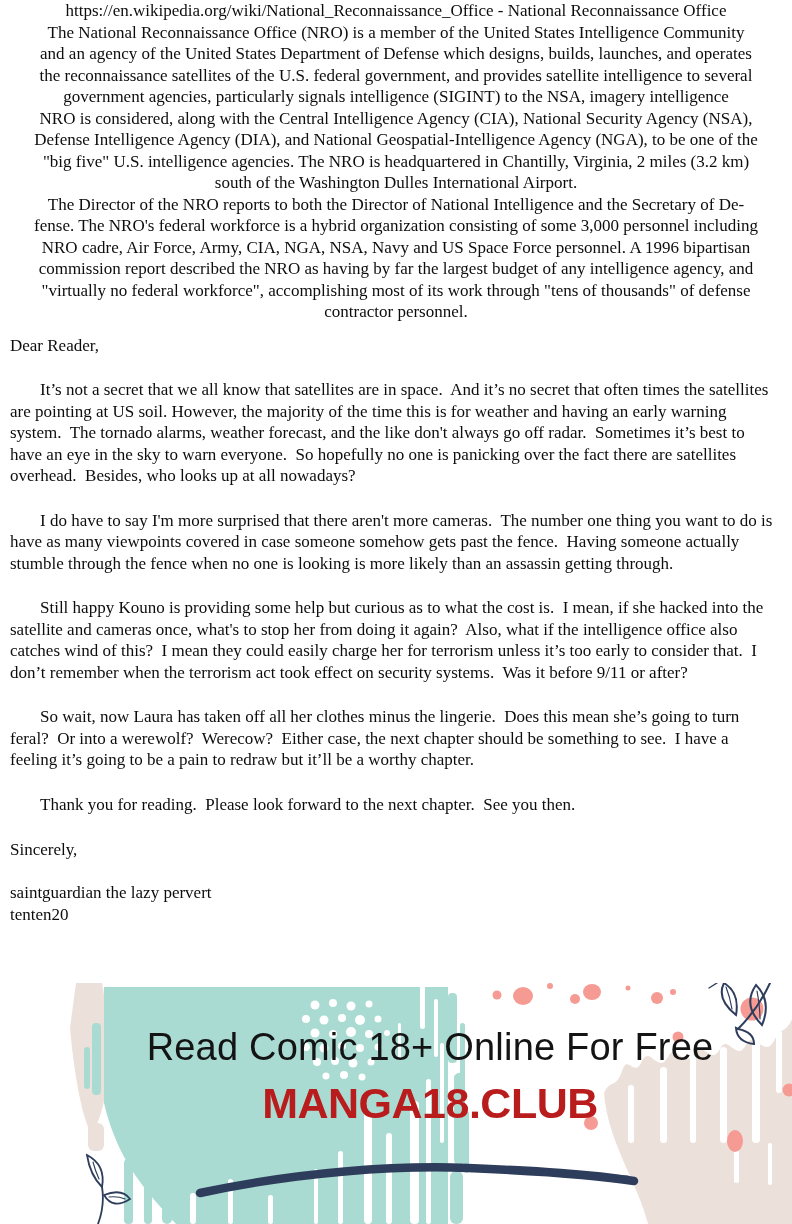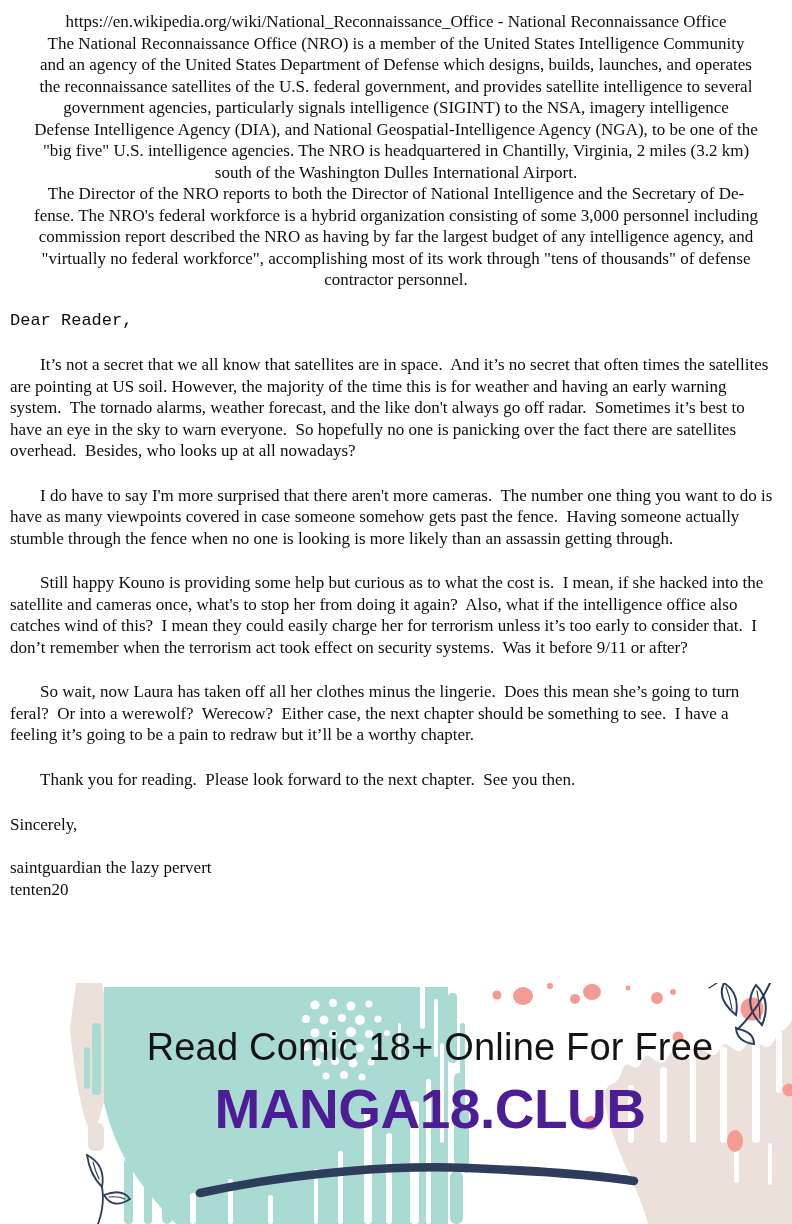--- a/index.html
+++ b/index.html
@@ -4,61 +4,63 @@
 <style>
   :root{
     --teal:#a9dbd2; --pink:#f59b93; --beige:#ece1da; --navy:#2e3d5c; --text:#141414;
   }
   html,body{margin:0;padding:0;}
   body{
     width:792px;height:1224px;position:relative;overflow:hidden;background:#ffffff;
     font-family:"Liberation Serif", serif;color:#0d0d0d;
   }
   .doc{position:absolute;left:0;top:0;width:792px;}
-  .wiki{padding-top:11px;text-align:center;}
+  .wiki{text-align:center;}
   .wiki-line{
     font-size:17px;line-height:21.5px;white-space:nowrap;
   }
   .letter{margin:0 14px 0 10px;font-size:17px;line-height:21.5px;}
-  .salutation{margin-top:19px;font-family:Liberation Mono, monospace;}
+  .salutation{margin-top:12px;}
   .para{margin:23px 0 0 0;text-indent:30px;white-space:pre-wrap;}
   .closing{margin-top:24px;}
   .sig1{margin-top:21.5px;}
   .sig2{margin-top:0;}
   .banner{
     position:absolute;left:68px;top:983px;width:724px;height:241px;
     overflow:hidden;cursor:pointer;background:#ffffff;
   }
   .banner svg{position:absolute;left:0;top:0;}
   .banner-line1{
     position:absolute;left:0;top:45px;width:724px;text-align:center;
     font-family:Liberation Sans, sans-serif;font-size:38px;font-weight:500;
     color:var(--text);letter-spacing:0.2px;line-height:1;
   }
   .banner-line2{
     position:absolute;left:0;top:99px;width:724px;text-align:center;
-    font-family:"Liberation Sans", sans-serif;font-size:55px;font-weight:800;
-    color:#4c1d95;letter-spacing:-0.5px;line-height:1;
+    font-family:"Liberation Sans", sans-serif;font-size:43px;font-weight:800;
+    color:#b91c1c;letter-spacing:-0.5px;line-height:1;
   }
 </style>
 </head>
 <body>
 
 <div class="doc">
   <div class="wiki">
     <div class="wiki-line">https://en.wikipedia.org/wiki/National_Reconnaissance_Office - National Reconnaissance Office</div>
     <div class="wiki-line">The National Reconnaissance Office (NRO) is a member of the United States Intelligence Community</div>
     <div class="wiki-line">and an agency of the United States Department of Defense which designs, builds, launches, and operates</div>
     <div class="wiki-line">the reconnaissance satellites of the U.S. federal government, and provides satellite intelligence to several</div>
     <div class="wiki-line">government agencies, particularly signals intelligence (SIGINT) to the NSA, imagery intelligence</div>
+    <div class="wiki-line">NRO is considered, along with the Central Intelligence Agency (CIA), National Security Agency (NSA),</div>
     <div class="wiki-line">Defense Intelligence Agency (DIA), and National Geospatial-Intelligence Agency (NGA), to be one of the</div>
     <div class="wiki-line">"big five" U.S. intelligence agencies. The NRO is headquartered in Chantilly, Virginia, 2 miles (3.2 km)</div>
     <div class="wiki-line">south of the Washington Dulles International Airport.</div>
     <div class="wiki-line">The Director of the NRO reports to both the Director of National Intelligence and the Secretary of De-</div>
     <div class="wiki-line">fense. The NRO's federal workforce is a hybrid organization consisting of some 3,000 personnel including</div>
+    <div class="wiki-line">NRO cadre, Air Force, Army, CIA, NGA, NSA, Navy and US Space Force personnel. A 1996 bipartisan</div>
     <div class="wiki-line">commission report described the NRO as having by far the largest budget of any intelligence agency, and</div>
     <div class="wiki-line">"virtually no federal workforce", accomplishing most of its work through "tens of thousands" of defense</div>
     <div class="wiki-line">contractor personnel.</div>
   </div>
 
   <div class="letter">
     <div class="salutation">Dear Reader,</div>
     <p class="para">It’s not a secret that we all know that satellites are in space.  And it’s no secret that often times the satellites are pointing at US soil. However, the majority of the time this is for weather and having an early warning system.  The tornado alarms, weather forecast, and the like don't always go off radar.  Sometimes it’s best to have an eye in the sky to warn everyone.  So hopefully no one is panicking over the fact there are satellites overhead.  Besides, who looks up at all nowadays?</p>
     <p class="para">I do have to say I'm more surprised that there aren't more cameras.  The number one thing you want to do is have as many viewpoints covered in case someone somehow gets past the fence.  Having someone actually stumble through the fence when no one is looking is more likely than an assassin getting through.</p>
     <p class="para">Still happy Kouno is providing some help but curious as to what the cost is.  I mean, if she hacked into the satellite and cameras once, what's to stop her from doing it again?  Also, what if the intelligence office also catches wind of this?  I mean they could easily charge her for terrorism unless it’s too early to consider that.  I don’t remember when the terrorism act took effect on security systems.  Was it before 9/11 or after?</p>

